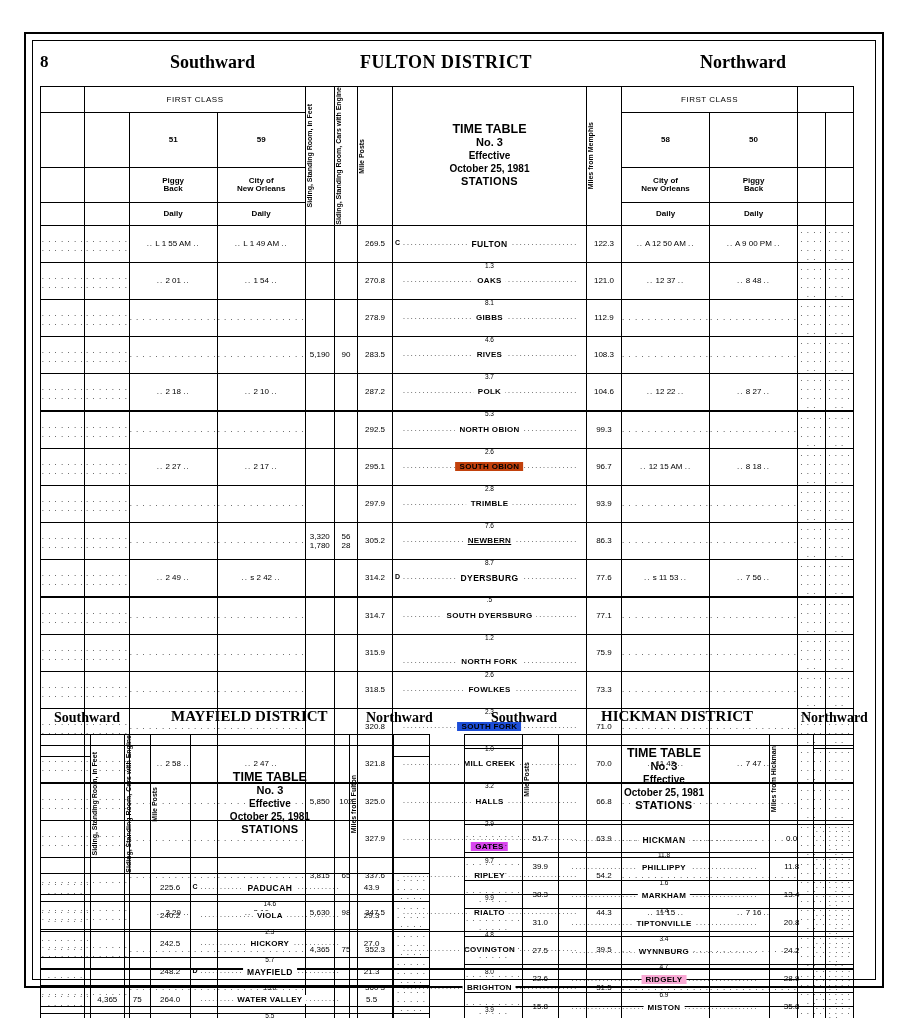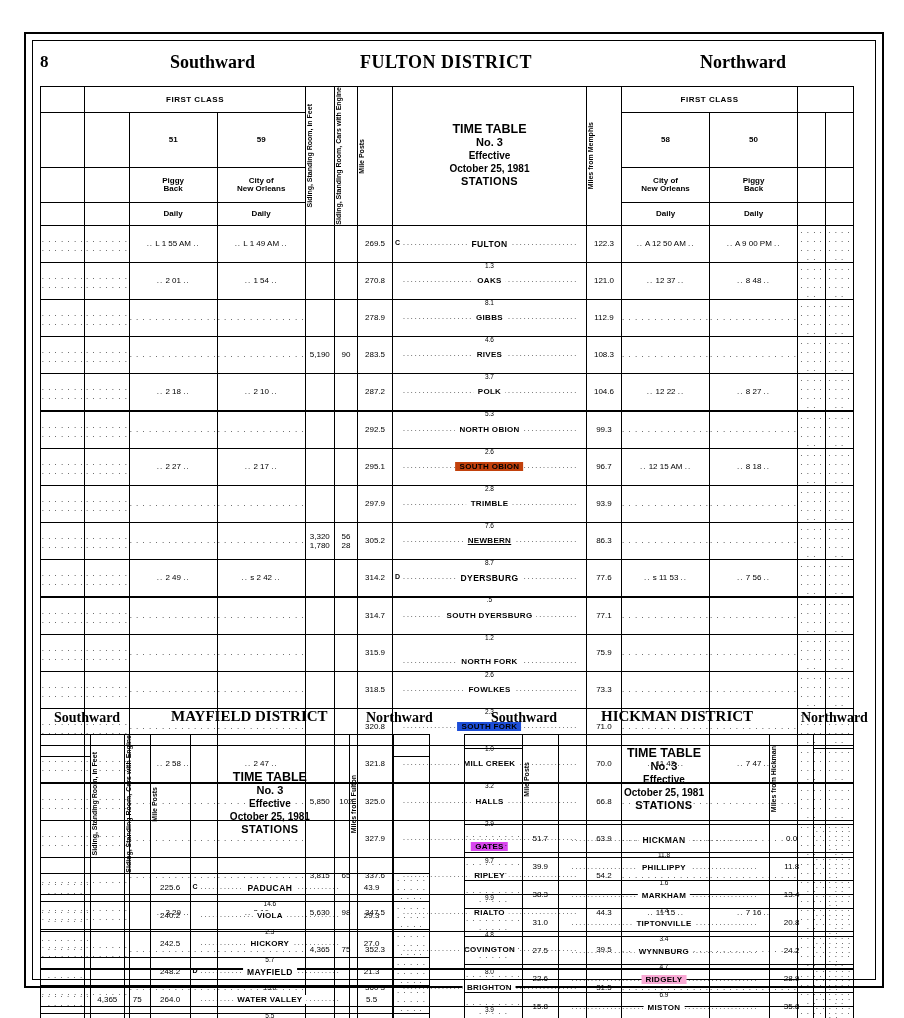--- a/index.html
+++ b/index.html
@@ -15,21 +15,21 @@
   .hdr .ttl{position:absolute;left:320px;top:6px;font-size:18px;font-weight:bold;font-family:"Liberation Serif",serif;letter-spacing:.5px;}
   .hdr .nw{position:absolute;left:660px;top:6px;font-size:18px;font-weight:bold;font-family:"Liberation Serif",serif;}
 
   table{border-collapse:collapse;}
   .t{position:absolute;border:1px solid #000;}
   .t td,.t th{border:1px solid #000;padding:0;font-size:8px;text-align:center;vertical-align:middle;font-family:"Liberation Sans",sans-serif;}
 
   
   #fulton{left:14px;top:52px;width:814px;}
   #fulton td{height:13px;}
-  .fc{font-family:"Liberation Serif",serif;font-weight:bold;font-size:11px;letter-spacing:.5px;}
+  .fc{font-family:"Liberation Serif",serif;font-weight:normal;font-size:11px;letter-spacing:.5px;}
   .trainno{font-family:"Liberation Serif",serif;font-weight:bold;font-size:16px;}
   .vert{writing-mode:vertical-rl;transform:rotate(180deg);font-size:7px;font-weight:bold;line-height:8px;white-space:nowrap;}
   .ttcell{font-family:"Liberation Serif",serif;line-height:13px;}
   .ttcell .l1{font-size:12.5px;font-weight:bold;}
   .ttcell .l2{font-size:11px;font-weight:bold;}
   .ttcell .l3{font-size:10px;font-weight:bold;}
   .ttcell .l4{font-size:11px;font-weight:bold;letter-spacing:.4px;}
   .small{font-size:7px;font-weight:bold;line-height:8px;}
   .dots{font-size:8px;color:#000;letter-spacing:1px;}
   .sta{font-size:8px;font-weight:bold;letter-spacing:.3px;}

